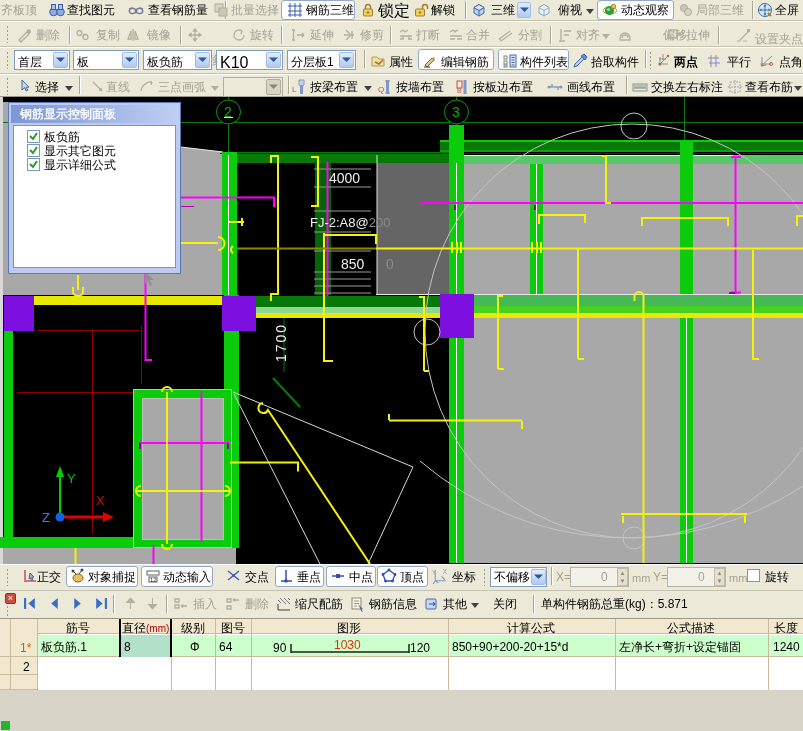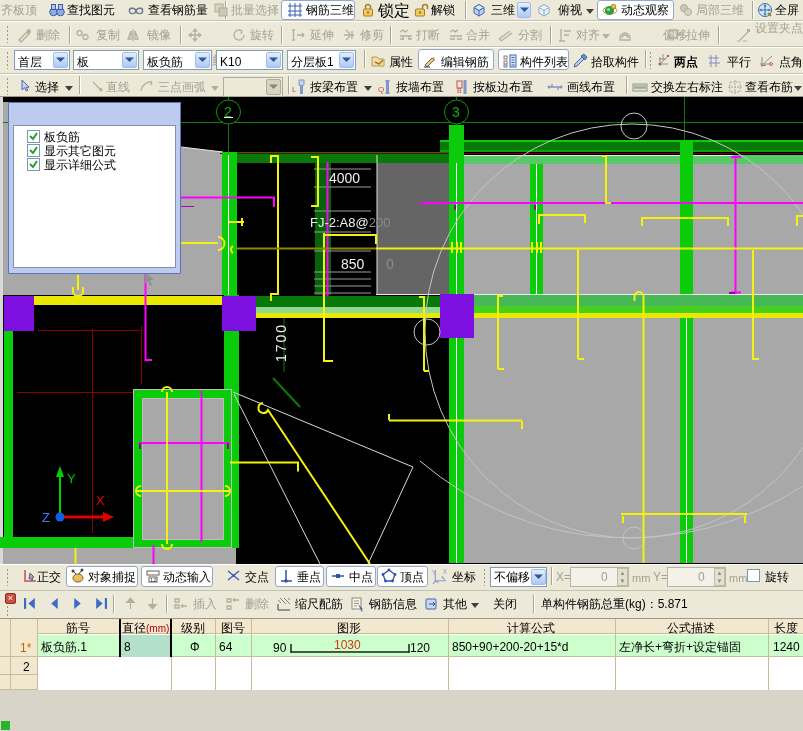--- a/index.html
+++ b/index.html
@@ -157,39 +157,39 @@
     <svg class="ic" style="left:667px;top:27px" width="16" height="16" viewBox="0 0 16 16">
       <path d="M2 3h8v8H2zM10 7h4M14 7l-2-1.5M14 7l-2 1.5" stroke="#B4AE9C" fill="none" stroke-width="1.3"></path>
     </svg>
     <span class="t g" style="left:686px;top:28px;font-size:12px;">拉伸</span>
     <div class="sep" style="left:718px;top:26px"></div>
     <svg class="ic" style="left:736px;top:27px" width="16" height="16" viewBox="0 0 16 16">
       <path d="M4 13 11 6M11 6l2-2" stroke="#B4AE9C" fill="none" stroke-width="1.3"></path>
       <rect x="11" y="2" width="3" height="3" fill="#B4AE9C"></rect>
       <path d="M1 14h4M7 14h4" stroke="#B4AE9C"></path>
     </svg>
-    <span class="t g" style="left:755px;top:21px;font-size:12px;">设置夹点</span>
+    <span class="t g" style="left:755px;top:32px;font-size:12px;">设置夹点</span>
     <div class="hnd" style="left:6px;top:51px;height:18px"></div>
     <div class="dd" style="left:14px;top:50px;width:56px"></div>
     <span class="t" style="left:18px;top:55px;font-size:12px;">首层</span>
     <div class="dda" style="left:53px;top:52px;width:15px;height:16px"><svg width="9" height="8" viewBox="0 0 9 8">
         <path d="M0 1.5h9L4.5 6z" fill="#2B579D"></path>
       </svg></div>
     <div class="dd" style="left:73px;top:50px;width:66px"></div>
     <span class="t" style="left:77px;top:55px;font-size:12px;">板</span>
     <div class="dda" style="left:122px;top:52px;width:15px;height:16px"><svg width="9" height="8" viewBox="0 0 9 8">
         <path d="M0 1.5h9L4.5 6z" fill="#2B579D"></path>
       </svg></div>
     <div class="dd" style="left:143px;top:50px;width:69px"></div>
     <span class="t" style="left:147px;top:55px;font-size:12px;">板负筋</span>
     <div class="dda" style="left:195px;top:52px;width:15px;height:16px"><svg width="9" height="8" viewBox="0 0 9 8">
         <path d="M0 1.5h9L4.5 6z" fill="#2B579D"></path>
       </svg></div>
     <div class="dd" style="left:216px;top:50px;width:67px"></div>
-    <span class="t" style="left:220px;top:55px;font-size:12px;">K10</span>
+    <span class="t" style="left:220px;top:55px;font-size:16px;">K10</span>
     <div class="dda" style="left:266px;top:52px;width:15px;height:16px"><svg width="9" height="8" viewBox="0 0 9 8">
         <path d="M0 1.5h9L4.5 6z" fill="#2B579D"></path>
       </svg></div>
     <div class="dd" style="left:287px;top:50px;width:69px"></div>
     <span class="t" style="left:291px;top:55px;font-size:12px;">分层板1</span>
     <div class="dda" style="left:339px;top:52px;width:15px;height:16px"><svg width="9" height="8" viewBox="0 0 9 8">
         <path d="M0 1.5h9L4.5 6z" fill="#2B579D"></path>
       </svg></div>
     <div class="sep" style="left:364px;top:50px"></div>
     <svg class="ic" style="left:370px;top:53px" width="16" height="16" viewBox="0 0 16 16">
@@ -476,20 +476,21 @@
 <polygon points="103,512 103,522 114,517" fill="#E00000"></polygon>
 <circle cx="60" cy="517" r="4.5" fill="#1060E8"></circle>
 <text x="67" y="483" font-size="13" fill="#00C000" font-family="Liberation Sans">Y</text>
 <text x="96" y="505" font-size="13" fill="#E00000" font-family="Liberation Sans">X</text>
 <text x="42" y="522" font-size="13" fill="#4878F0" font-family="Liberation Sans">Z</text>
 
 <polygon points="145,272 145,284 148,281 150,286 152,285 150,280 154,280" fill="#909090"></polygon>
 </svg>
 
 <div style="position:absolute;left:8px;top:102px;width:173px;height:172px;background:#BDCBEF;border:1px solid #5A74B8;border-radius:1px">
+<div style="position:absolute;left:2px;top:2px;right:2px;height:18px;background:linear-gradient(90deg,#7E95D6,#BECFF2);color:#F6FAFF;font-weight:bold;font-size:12px;line-height:18px;padding-left:9px">钢筋显示控制面板</div>
 <div style="position:absolute;left:4px;top:22px;right:4px;bottom:5px;background:#fff;border:1px solid #8090B8"></div>
 <div style="position:absolute;left:18px;top:27px;width:13px;height:13px;background:#fff;border:1px solid #7A96B8"><svg width="11" height="11" viewBox="0 0 11 11">
           <path d="M2 5l3 3 4-6" stroke="#21A121" stroke-width="2" fill="none"></path>
         </svg></div>
 <span style="position:absolute;left:35px;top:26px;font-size:12px">板负筋</span>
 <div style="position:absolute;left:18px;top:41px;width:13px;height:13px;background:#fff;border:1px solid #7A96B8"><svg width="11" height="11" viewBox="0 0 11 11">
           <path d="M2 5l3 3 4-6" stroke="#21A121" stroke-width="2" fill="none"></path>
         </svg></div>
 <span style="position:absolute;left:35px;top:40px;font-size:12px">显示其它图元</span>
 <div style="position:absolute;left:18px;top:55px;width:13px;height:13px;background:#fff;border:1px solid #7A96B8"><svg width="11" height="11" viewBox="0 0 11 11">

